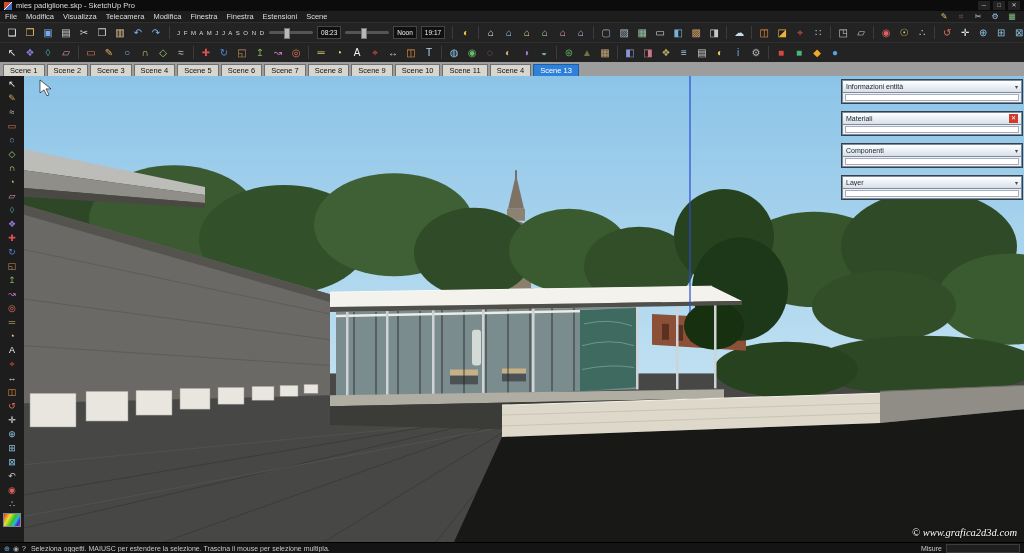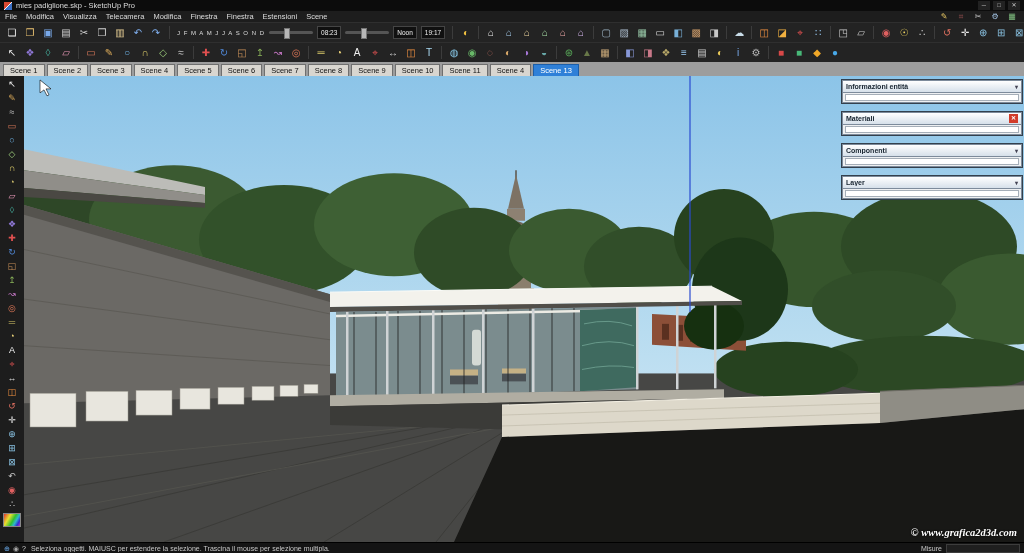--- a/index.html
+++ b/index.html
@@ -42,21 +42,21 @@
              font-size:7.5px;color:#111;padding:0 6px;white-space:nowrap;}
   .scene-tab.active{background:#2f80d8;border-color:#1c5ea8;color:#fff;}
 
   
   .main{flex:1 1 auto;display:flex;position:relative;min-height:0;}
   .lefttools{width:24px;background:#1d1d1d;display:flex;flex-direction:column;align-items:center;padding-top:1px;flex:0 0 auto;}
   .ltbtn{width:20px;height:14px;display:flex;align-items:center;justify-content:center;font-size:9px;flex:0 0 auto;}
   .ltbtn .glyph{display:block;line-height:1;}
   .ltbtn.swatch{width:16px;height:12px;margin:2px 0;border:1px solid #888;
                 background:linear-gradient(120deg,#e03030,#e8e030 30%,#30c030 55%,#30b8c8 70%,#3030d0 85%,#c030c0);}
-  .viewport{flex:1 1 auto;position:relative;overflow:hidden;background:#9cc8e8;font-weight:bold;}
+  .viewport{flex:1 1 auto;position:relative;overflow:hidden;background:#9cc8e8;}
   .viewport svg{position:absolute;inset:0;width:100%;height:100%;display:block;}
 
   
   .tray{position:absolute;top:4px;right:2px;width:180px;display:flex;flex-direction:column;gap:9px;z-index:5;}
   .panel{box-shadow:0 0 0 1px #33404d;}
   .panel-header{display:flex;align-items:center;height:11px;background:linear-gradient(#ffffff,#d6e0ea);
                 border:1px solid #7d8b9b;border-bottom:none;font-size:7px;color:#16232f;padding:0 3px;gap:3px;}
   .panel-header .ptitle{flex:1;white-space:nowrap;overflow:hidden;}
   .panel-detail{font-size:6px;color:#445;}
   .close-btn{width:9px;height:9px;background:#d23c2a;color:#fff;font-size:6px;line-height:9px;text-align:center;flex:0 0 auto;}

